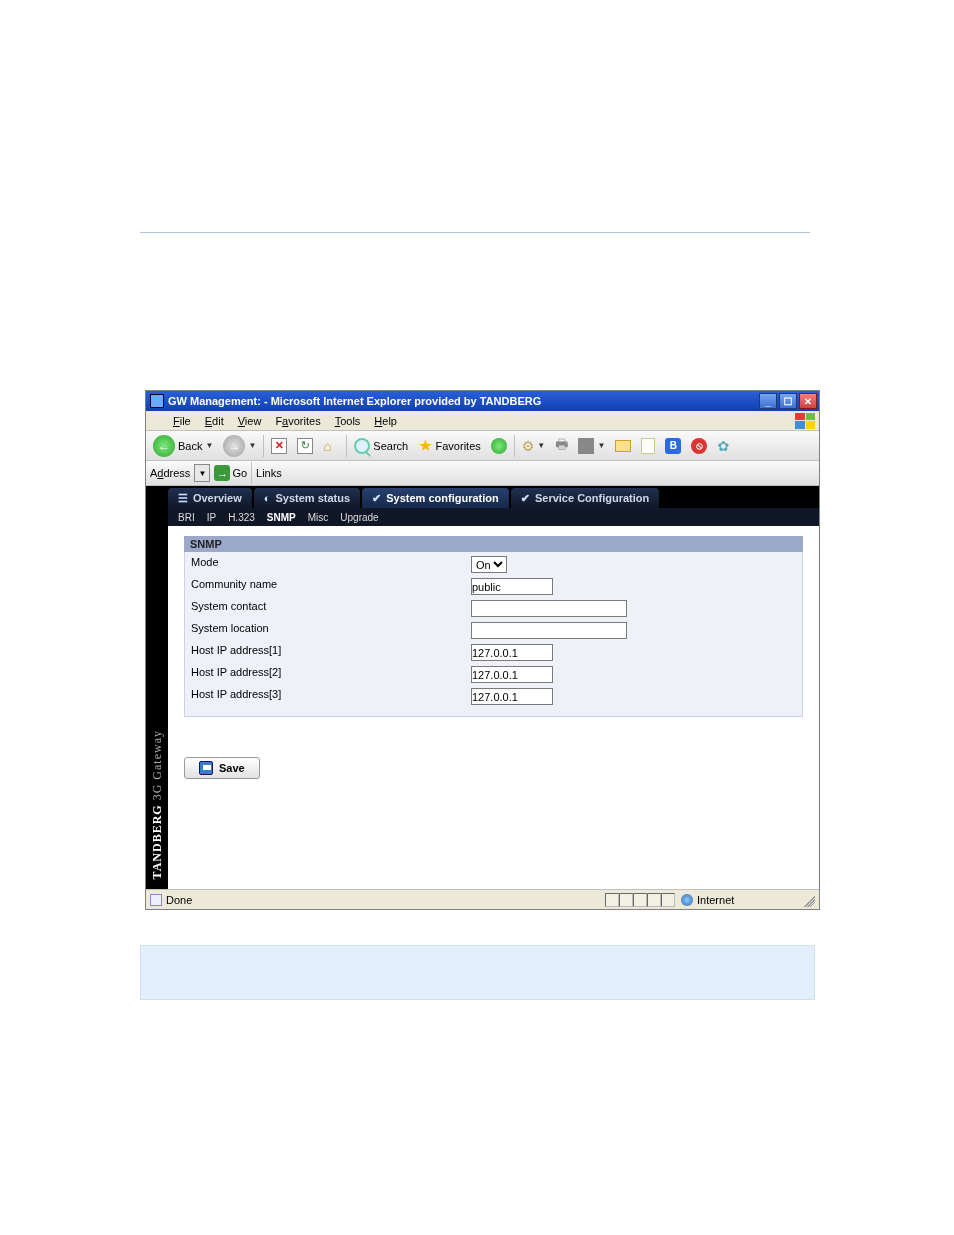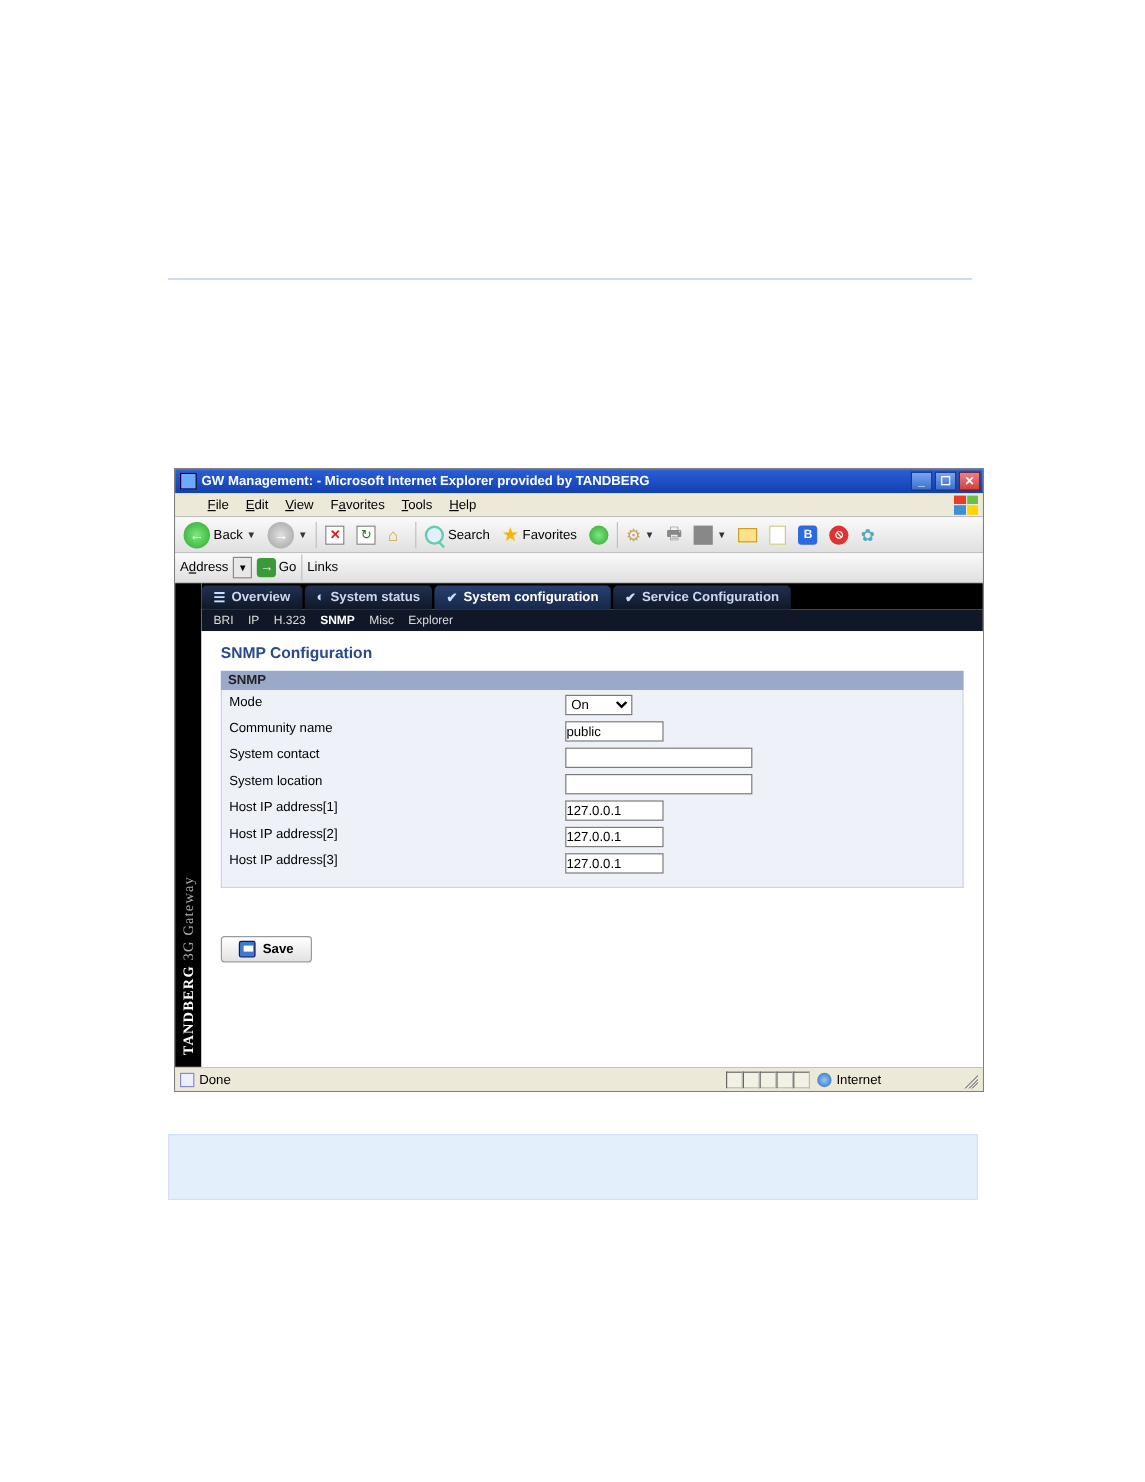--- a/index.html
+++ b/index.html
@@ -60,21 +60,21 @@
   .subtabs { height:18px; background:#101828; display:flex; align-items:center; padding-left:10px; gap:12px; font-size:10px; color:#dcdcdc; }
   .subtabs .st { cursor:pointer; }
   .subtabs .st.on { font-weight:bold; color:#fff; }
   .formpane { flex:1; background:#fff; padding:10px 16px; }
   .formpane h2 { font-size:13px; color:#2a4a8c; font-weight:bold; margin-bottom:8px; }
   .section-hdr { background:#9aa8c9; font-weight:bold; font-size:11px; padding:2px 6px; color:#222; }
   .form-body { background:#eef1f8; border:1px solid #ccd3e6; border-top:0; padding:4px 0 6px; }
   .row { display:flex; align-items:flex-start; height:22px; padding:0 6px; font-size:11px; }
   .row .k { width:280px; }
   .row .v select, .row .v input { font-size:11px; border:1px solid #7a7a7a; height:17px; }
-  .row .v select { width:56px; background:#fff; }
+  .row .v select { width:36px; background:#fff; }
   .row .v input.txt-s { width:82px; }
   .row .v input.txt-m { width:156px; }
   .savebar { margin-top:16px; }
   .savebtn { display:inline-flex; align-items:center; gap:6px; background:linear-gradient(#ffffff,#e2e2e2); border:1px solid #9a9a9a; border-radius:3px; padding:3px 14px; cursor:pointer; font-size:11px; font-weight:bold;margin-top:24px; }
   .savebtn .disk { width:14px; height:14px; background:#3a7ad0; border:1px solid #215; border-radius:2px; position:relative; }
   .savebtn .disk:after { content:""; position:absolute; left:3px; top:3px; width:8px; height:5px; background:#fff; }
   .statusbar { height:20px; background:#ece9d8; border-top:1px solid #c0c0c0; display:flex; align-items:center; font-size:11px; padding:0 4px; }
   .statusbar .pg { width:12px; height:12px; background:#eef; border:1px solid #88c; margin-right:4px; }
   .statusbar .sp { flex:1; }
   .statusbar .panes { display:flex; gap:0; margin-right:6px; }
@@ -213,24 +213,23 @@
             <span class="tic">✔</span>
             <span>Service Configuration</span>
           </div>
       </div>
       <div class="subtabs">
         <span class="st">BRI</span>
         <span class="st">IP</span>
         <span class="st">H.323</span>
         <span class="st on">SNMP</span>
         <span class="st">Misc</span>
-        <span class="st">Explorer</span>
+        <span class="st">Upgrade</span>
       </div>
       <div class="formpane">
-        <h2>SNMP Configuration</h2>
         <div class="section-hdr">SNMP</div>
         <div class="form-body">
           <div class="row">
               <div class="k">Mode</div>
             <div class="v"><select><option>On</option></select></div>
             </div>
           <div class="row">
               <div class="k">Community name</div>
             <div class="v"><input class="txt-s" type="text" value="public" style=""></div>
             </div>

